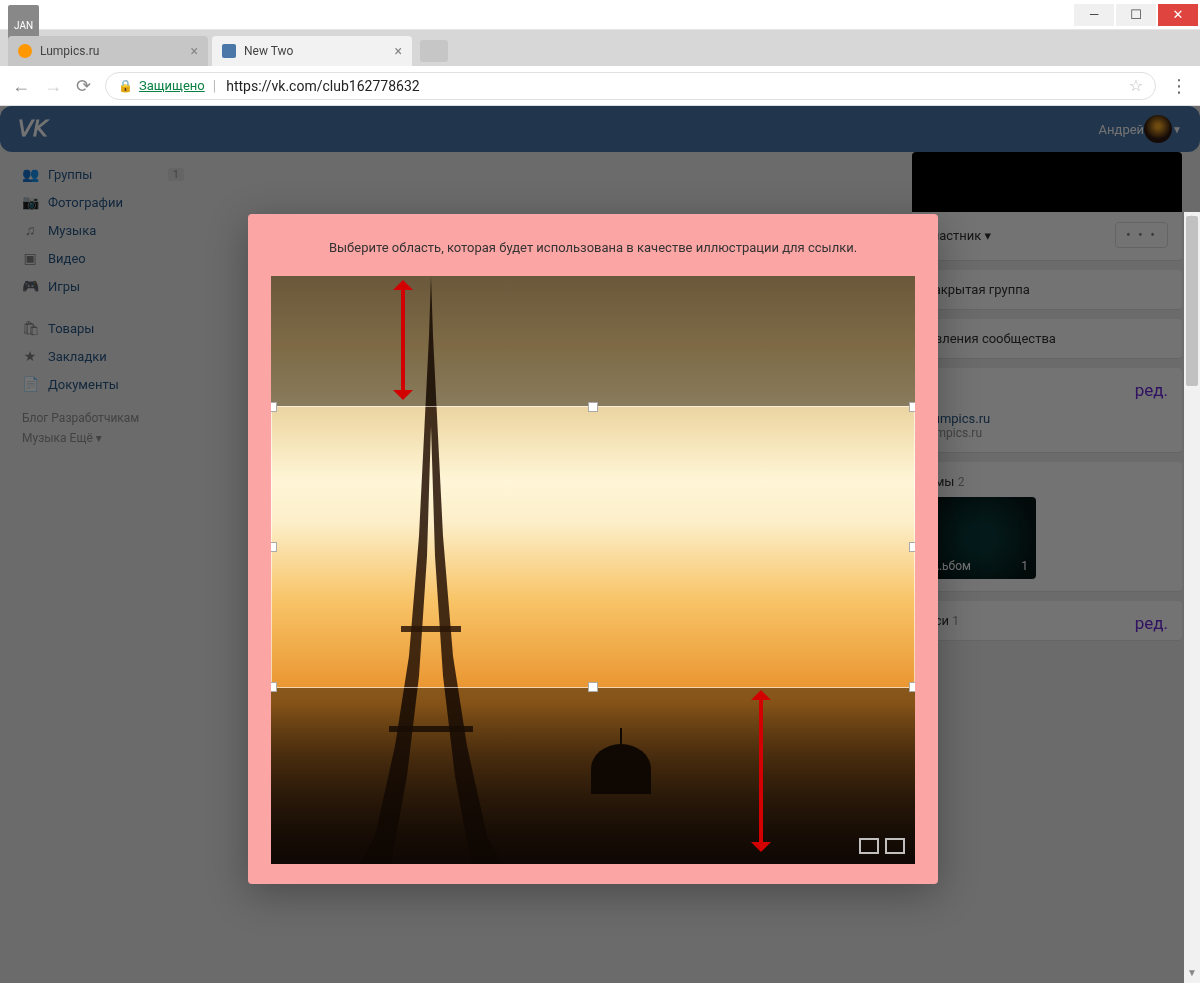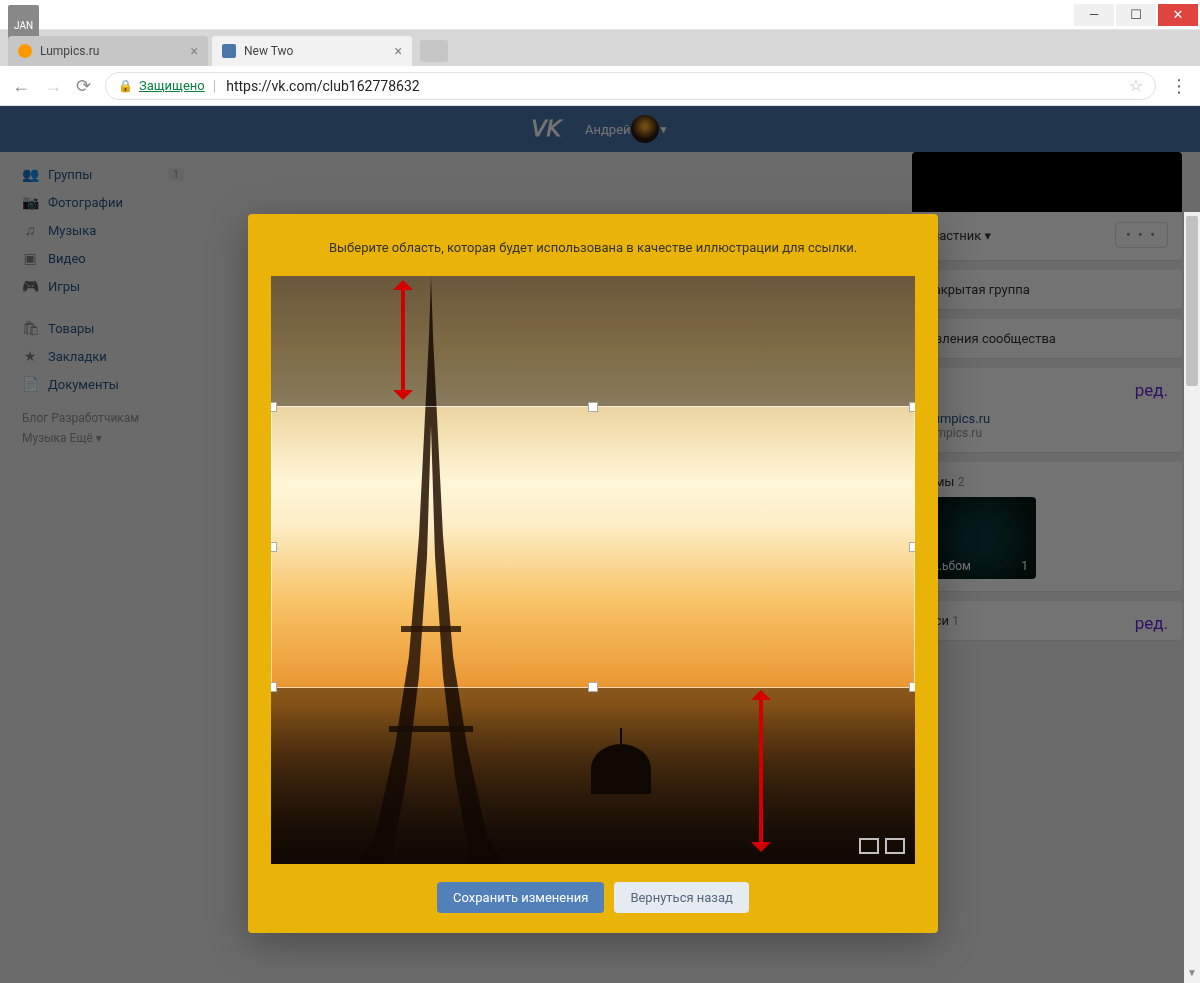--- a/index.html
+++ b/index.html
@@ -29,21 +29,21 @@
 .url-wrap { flex: 1; display: flex; align-items: center; height: 28px; border: 1px solid #e0e0e0; border-radius: 16px; padding: 0 12px; font-size: 14px; }
 .lock { color: #0b8043; font-size: 12px; margin-right: 6px; }
 .secure-text { color: #0b8043; font-size: 13px; margin-right: 8px; text-decoration: underline; }
 .url-sep { color: #bbb; margin-right: 10px; }
 .url-text { color: #222; }
 .star { color: #bbb; font-size: 16px; margin-left: 8px; }
 .menu-dots { color: #666; font-size: 18px; }
 
 
 .page { position: relative; height: 877px; background: #edeef0; overflow: hidden; }
-.vk-header { height: 46px; background: #4a76a8; display: flex; align-items: center; padding: 0 18px; justify-content: center; }
+.vk-header { height: 46px; background: #4a76a8; display: flex; align-items: center; padding: 0 18px; justify-content: space-between; border-radius: 12px; }
 .vk-logo { color: #fff; font-size: 22px; font-weight: bold; font-family: Arial; }
 .vk-user { color: #fff; font-size: 13px; display: flex; align-items: center; gap: 0; margin-left: 24px; }
 .vk-avatar { width: 28px; height: 28px; border-radius: 50%; background: radial-gradient(circle at 50% 40%, #f5a623 10%, #2d1810 60%); }
 
 .vk-body { display: flex; padding: 0 18px; }
 .sidebar { width: 170px; padding-top: 8px; }
 .sb-item { display: flex; align-items: center; padding: 6px 4px; font-size: 13px; color: #2a5885; gap: 10px; }
 .sb-icon { color: #828282; font-size: 14px; width: 16px; text-align: center; }
 .sb-badge { margin-left: auto; color: #939393; font-size: 11px; background: #e0e0e0; padding: 0 5px; border-radius: 2px; }
 .sb-sep { height: 14px; }
@@ -57,21 +57,21 @@
 .right-flex { display: flex; align-items: center; gap: 8px; }
 .album-thumb { width: 110px; height: 82px; background: radial-gradient(circle, #0a3a3a 20%, #061818 80%); border-radius: 4px; position: relative; margin-top: 8px; }
 .album-label { position: absolute; bottom: 6px; left: 8px; right: 8px; color: #fff; font-size: 12px; display: flex; justify-content: space-between; }
 .black-cover { height: 60px; background: #000; border-radius: 4px 4px 0 0; margin: -12px -14px 10px -14px; }
 .edit-link { color: #6d28d9; font-size: 17px; float: right; }
 
 
 .dim { position: absolute; inset: 0; background: rgba(0,0,0,.55); }
 
 
-.modal { position: absolute; left: 248px; top: 108px; width: 690px; background: #eab308; border-radius: 4px; padding: 24px 20px 20px; box-shadow: 0 10px 40px rgba(0,0,0,.3); }
+.modal { position: absolute; left: 248px; top: 108px; width: 690px; background: #fca5a5; border-radius: 4px; padding: 24px 20px 20px; box-shadow: 0 10px 40px rgba(0,0,0,.3); }
 .modal-title { text-align: center; font-size: 13px; color: #333; line-height: 20px; margin-bottom: 18px; }
 .crop-canvas { position: relative; width: 644px; height: 588px; margin: 0 auto; overflow: hidden; }
 .sunset-bg { position: absolute; inset: 0; background: linear-gradient(to bottom, #b89868 0%, #d9b878 12%, #f5e4b8 28%, #fff6d8 35%, #fceec8 42%, #f8c468 55%, #e8912a 72%, #3a2214 100%); }
 
 .eiffel { position: absolute; left: 80px; top: 0; width: 160px; height: 588px; }
 .eiffel svg { width: 100%; height: 100%; }
 .skyline { position: absolute; bottom: 0; left: 0; right: 0; height: 160px; background: linear-gradient(to bottom, transparent 0%, rgba(30,15,5,.3) 30%, rgba(20,10,4,.85) 100%); }
 .dome { position: absolute; bottom: 70px; left: 320px; width: 60px; height: 50px; background: #1a0e06; border-radius: 50% 50% 0 0; }
 .dome::before { content: ''; position: absolute; top: -16px; left: 50%; width: 2px; height: 16px; background: #1a0e06; transform: translateX(-50%); }
 .shade-top { position: absolute; left: 0; right: 0; top: 0; height: 130px; background: rgba(0,0,0,.42); }
@@ -260,24 +260,20 @@
         <div class="handle br"></div>
       </div>
       <div class="rotate-icons">
         <div class="rot-btn"></div>
         <div class="rot-btn"></div>
       </div>
 
       <div class="arrow arrow1"></div>
       <div class="arrow arrow2"></div>
     </div>
-    <div class="modal-footer">
-      <button class="btn btn-primary">Сохранить изменения</button>
-      <button class="btn btn-secondary">Вернуться назад</button>
-    </div>
   </div>
 
   <div class="scrollbar">
     <div class="scroll-arrow" style="top:0">▲</div>
     <div class="scrollbar-thumb"></div>
     <div class="scroll-arrow" style="bottom:0">▼</div>
   </div>
 </div>
 
 </body></html>

